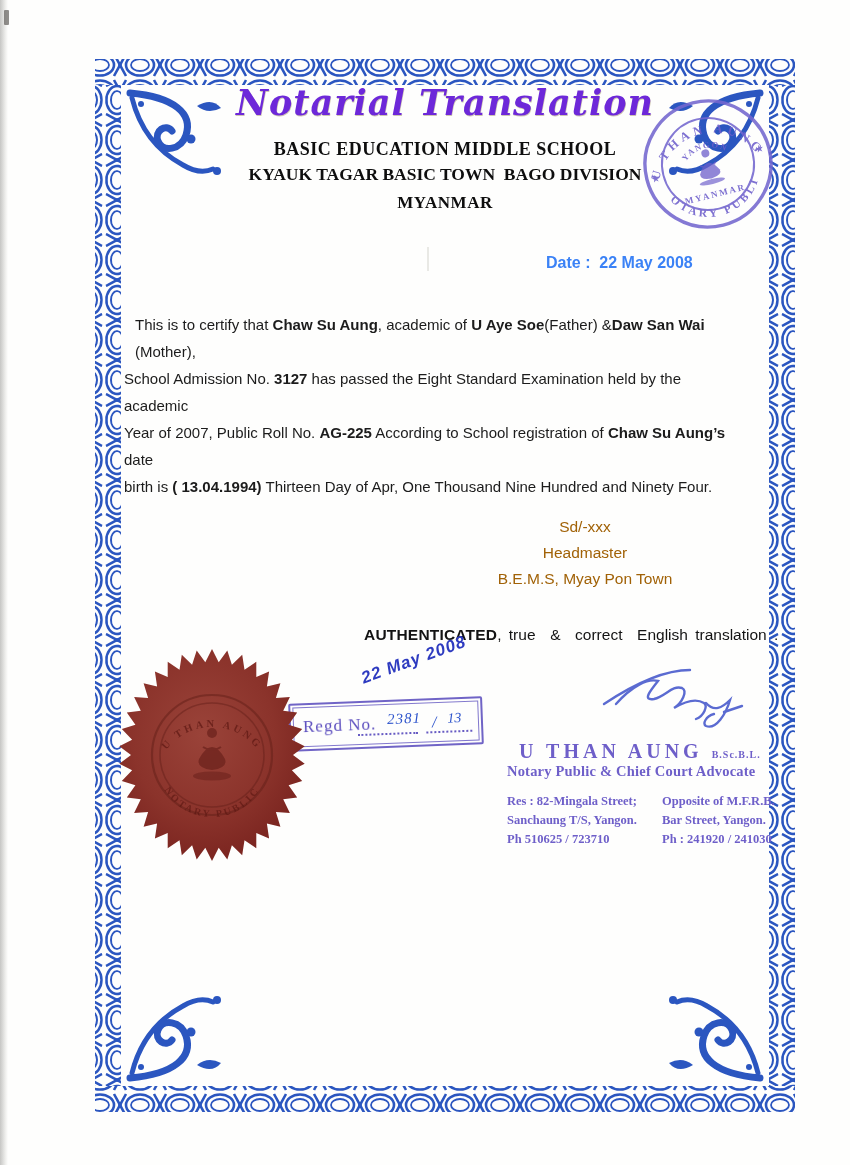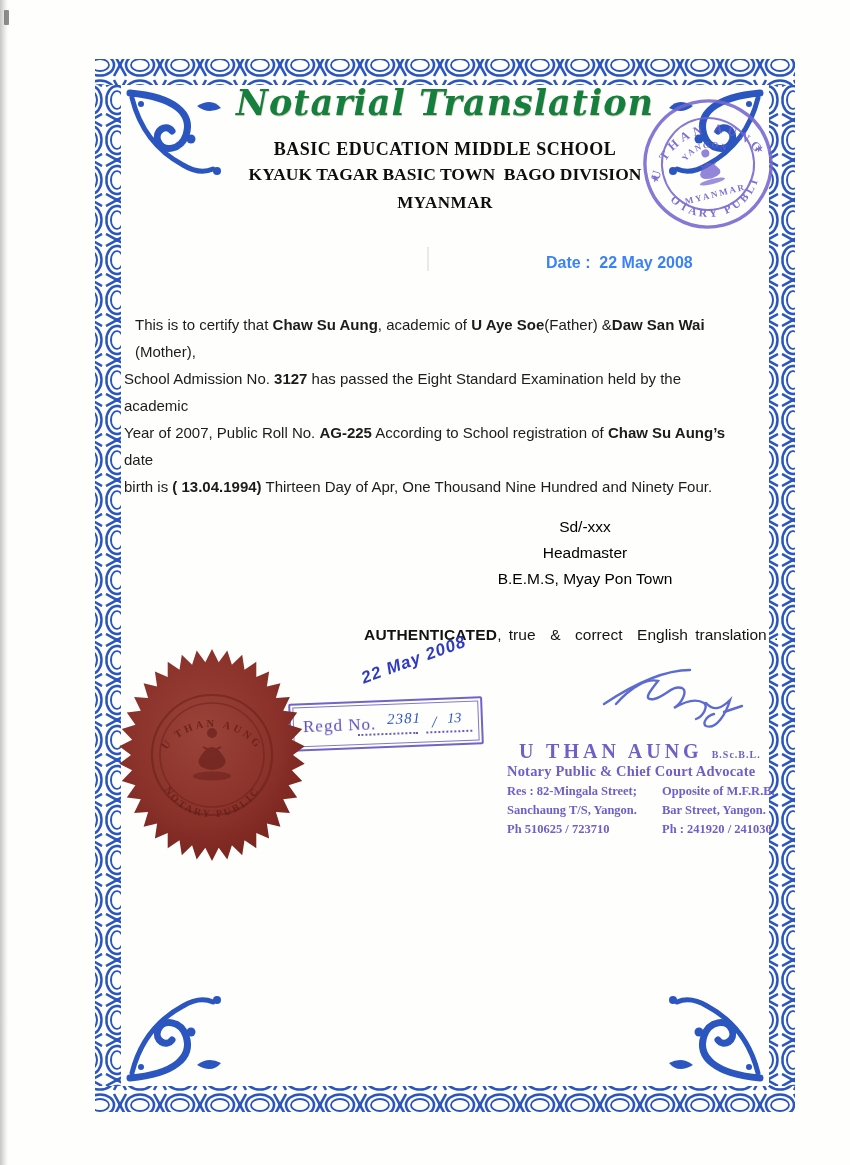--- a/index.html
+++ b/index.html
@@ -8,35 +8,35 @@
   
   .scan-edge{position:absolute;left:0;top:0;width:8px;height:100%;
              background:linear-gradient(90deg,#c6c6c4,#ededeb 65%,#fefefd);}
   .scan-notch{position:absolute;left:4px;top:10px;width:5px;height:15px;background:#55524e;opacity:.65;border-radius:1px;}
   .scan-scratch{position:absolute;left:427px;top:247px;width:2px;height:24px;background:#e9e9e5;}
   
   .border-svg{position:absolute;left:0;top:0;}
   
   .title{position:absolute;left:122px;top:82px;width:646px;text-align:center;
          font-family:"DejaVu Serif",serif;font-style:italic;font-weight:bold;
-         font-size:35px;color:#15803d;letter-spacing:1px;text-shadow:0.5px 0.5px 0 rgba(120,95,40,.35);}
+         font-size:35px;color:#6d28d9;letter-spacing:1px;text-shadow:0.5px 0.5px 0 rgba(120,95,40,.35);}
   
   .school{position:absolute;left:122px;top:139px;width:646px;text-align:center;
           font-family:"Liberation Serif",serif;font-weight:bold;color:#0e0e0e;}
   .school .l1{font-size:18px;letter-spacing:.5px;margin-bottom:4px;}
   .school .l2{font-size:17.5px;margin-bottom:8px;white-space:pre-wrap;}
   .school .l3{font-size:17px;letter-spacing:.5px;}
   .date-line{position:absolute;left:546px;top:254px;font-size:16px;font-weight:bold;color:#3b82f6;white-space:pre-wrap;}
   
   .body-par{position:absolute;left:124px;top:311px;width:620px;font-size:15px;color:#1c1c1c;line-height:27px;}
   .body-line{white-space:pre-wrap;}
   .body-line.indent{padding-left:11px;}
   
   .sd-block{position:absolute;left:445px;top:514px;width:280px;text-align:center;
-            font-size:15.5px;color:#000000;line-height:26px;}
+            font-size:15.5px;color:#a16207;line-height:26px;}
   
   .auth-line{position:absolute;left:364px;top:626px;font-size:15.5px;color:#131313;white-space:pre-wrap;word-spacing:3px;}
   .auth-bold{font-weight:bold;letter-spacing:.2px;}
   
   .hand-date{position:absolute;left:362px;top:669px;transform:rotate(-20deg);transform-origin:left center;
              font-style:italic;font-weight:bold;font-size:17px;color:#2e3bc0;letter-spacing:1px;}
   
   .sig-svg{position:absolute;left:602px;top:660px;}
   .seal-svg{position:absolute;left:117px;top:647px;z-index:3;}
   .round-stamp{position:absolute;left:634px;top:90px;}
@@ -50,21 +50,21 @@
   .regd-suffix{font-size:14px;color:#2f55cc;font-style:italic;transform:translateY(-3px);}
   .regd-dash{position:absolute;bottom:8px;height:0;border-bottom:2px dotted rgba(87,73,188,.9);}
   .d1{left:64px;width:60px;} .d2{left:132px;width:46px;}
   
   .notary-block{position:absolute;left:507px;top:740px;width:295px;color:#6e5fc9;
                 font-family:"Liberation Serif",serif;filter:blur(.25px);}
   .notary-name-row{display:flex;align-items:baseline;}
   .notary-name{font-size:20px;font-weight:bold;letter-spacing:4px;margin-left:12px;}
   .notary-degree{font-size:10px;font-weight:bold;letter-spacing:1px;margin-left:9px;}
   .notary-title{font-size:14.5px;font-weight:bold;margin-top:0;letter-spacing:.2px;}
-  .notary-cols{display:flex;margin-top:2px;font-size:12.5px;font-weight:bold;line-height:1.5;}
+  .notary-cols{display:flex;margin-top:12px;font-size:12.5px;font-weight:bold;line-height:1.5;}
   .nc1{width:155px;} .nc2{width:140px;}
 </style>
 </head>
 <body>
 
 <div class="page">
 
   <svg class="border-svg" width="850" height="1165" viewBox="0 0 850 1165">
     <defs>
       <pattern id="chainH" width="40" height="26" patternUnits="userSpaceOnUse">

